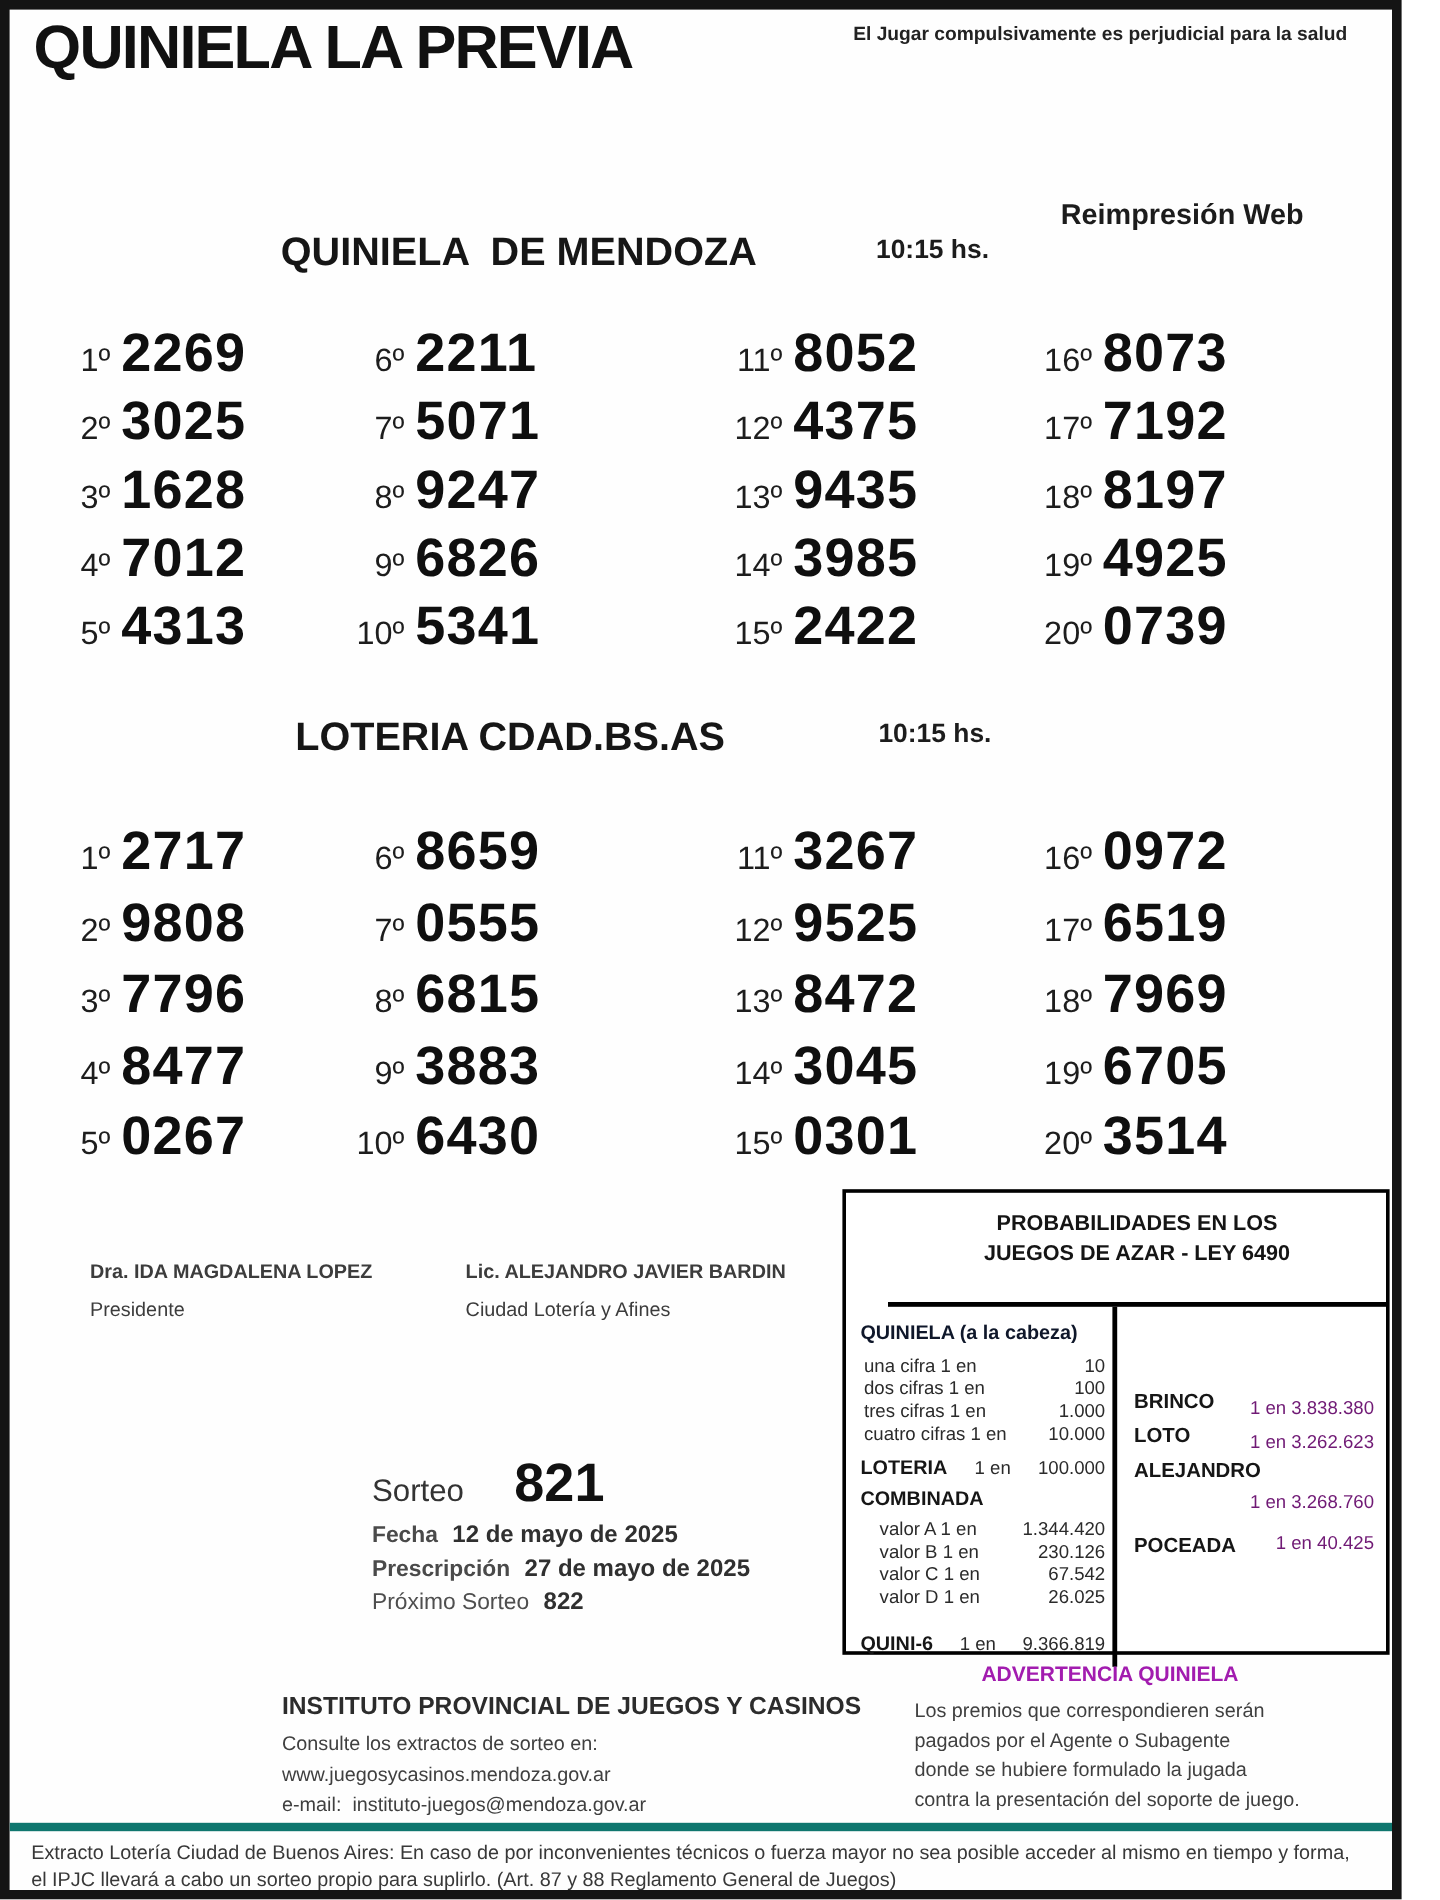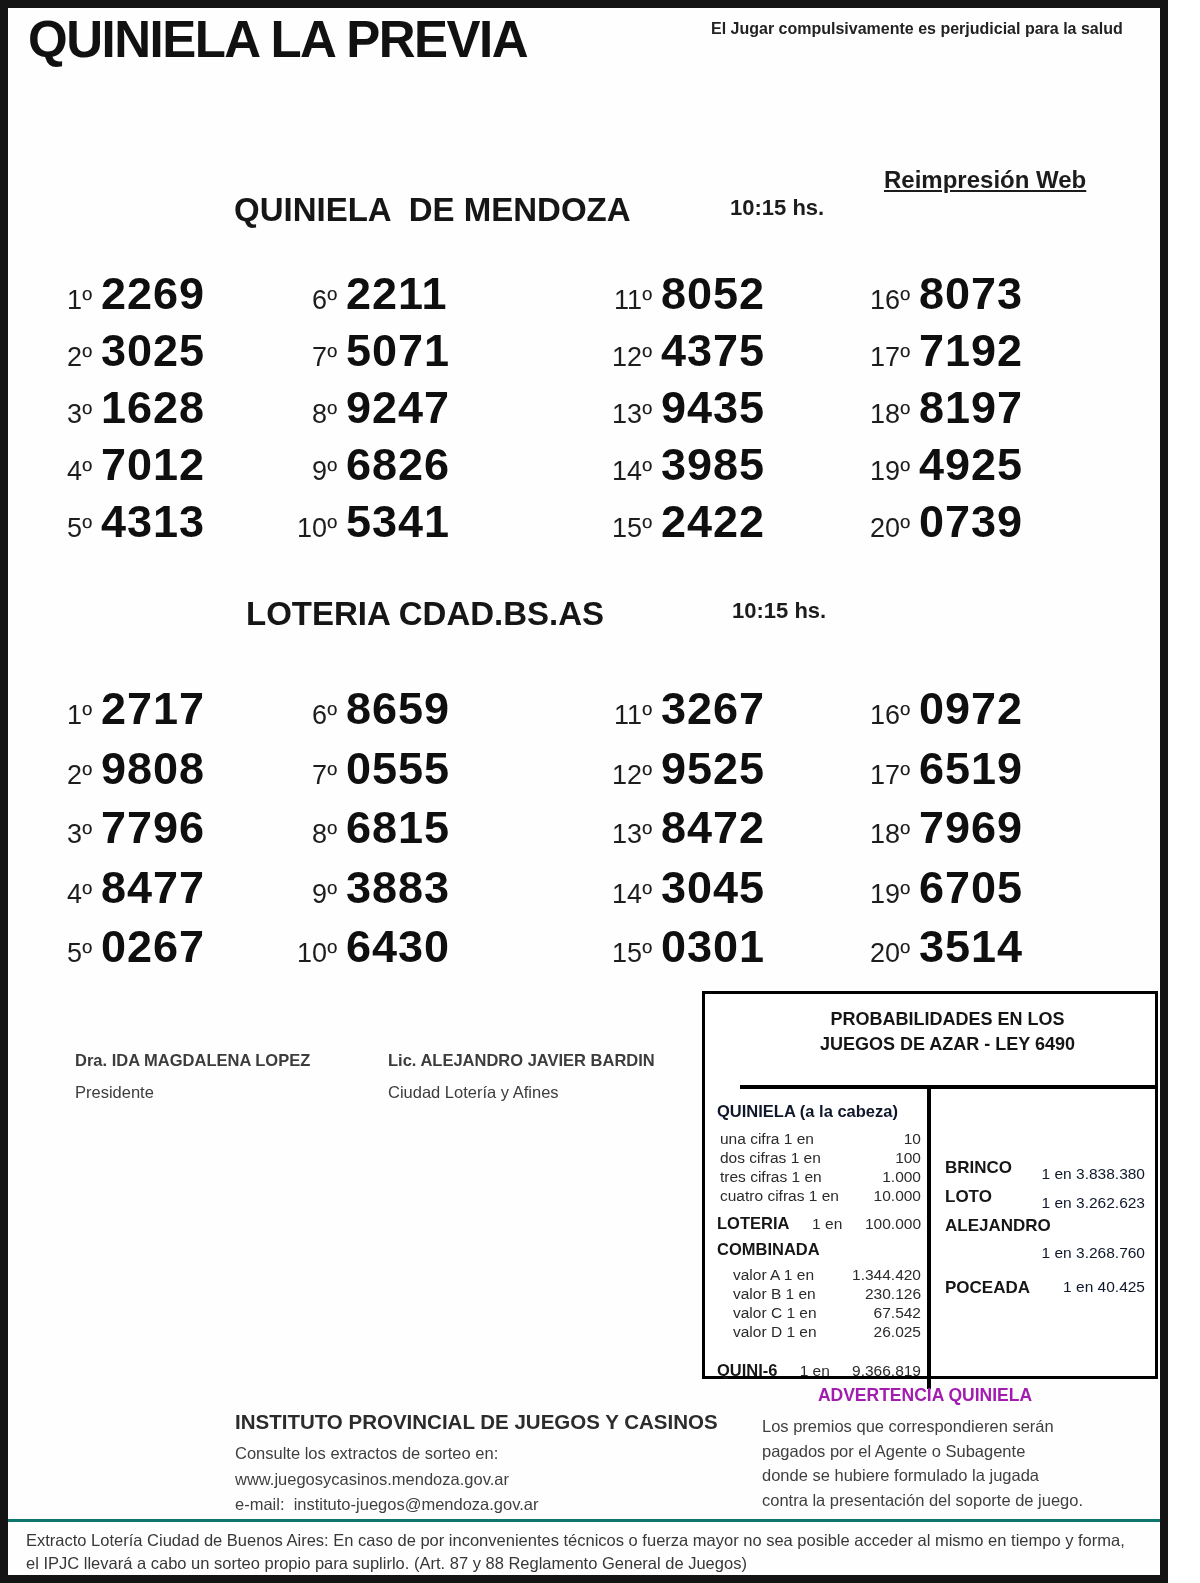--- a/index.html
+++ b/index.html
@@ -5,21 +5,21 @@
   html,body{margin:0;padding:0;background:#ffffff;}
   .page{
     position:relative; width:1168px; height:1583px; box-sizing:border-box;
     background:#fefefe; border:8px solid #141414; overflow:hidden;
     font-family:"Liberation Sans","DejaVu Sans",sans-serif; color:#1a1a1a;
   }
   .abs{position:absolute;}
   
   .doc-title{left:20px; top:2px; font-size:51px; font-weight:bold; letter-spacing:-1.5px; color:#111;}
   .warning{left:703px; top:12px; width:460px; font-size:16px; font-weight:bold; color:#222;}
-  .reimpresion{left:876px; top:158px; font-size:24px; font-weight:bold; color:#1c1c1c;text-decoration:underline;}
+  .reimpresion{left:876px; top:158px; font-size:24px; font-weight:bold; color:#1c1c1c;}
   
   .sec-title{font-size:33px; font-weight:bold; color:#161616; white-space:pre;}
   .sec-time{font-size:22px; font-weight:bold; color:#1c1c1c;}
   .m-title{left:226px; top:183px;}
   .m-time{left:722px; top:187px;}
   .b-title{left:238px; top:587px;}
   .b-time{left:724px; top:590px;}
   
   .col{width:262px;}
   .rcell{display:flex; align-items:baseline; height:57px;}
@@ -56,37 +56,37 @@
   .lrow .gl{font-size:16.5px; font-weight:bold; color:#161616;}
   .lrow .mid{font-size:15.5px; color:#2b2b2b;}
   .lrow .ov{font-size:15.5px; color:#2b2b2b;}
   .comb-title{margin-top:5px; font-size:16.5px; font-weight:bold; line-height:20px; color:#161616;}
   .vrows{margin-top:6px; padding-left:16px;}
   .vrows .orow{line-height:19px;}
   .q6{margin-top:19px;}
   .pright{flex:1; padding:74px 10px 0 14px; box-sizing:border-box;}
   .game{display:flex; justify-content:space-between; align-items:flex-end; margin-bottom:9px;}
   .gname{font-size:17px; font-weight:bold; color:#161616; position:relative; top:-5px;}
-  .godds{font-size:15.5px; color:#0f172a;}
+  .godds{font-size:15.5px; color:#701a75;}
   .game.stack{display:block;}
   .game.stack .godds{display:block; text-align:right; margin-top:3px;}
   .game.inline{align-items:flex-start; margin-top:16px;}
   .game.inline .gname{top:0;}
   
   .adv{left:732px; top:1377px; width:424px; color:#3f3f3f;}
   .adv-title{width:370px; text-align:center; font-size:17.5px; font-weight:bold; color:#a21caf;}
   .adv-lines{margin-top:8px; padding-left:22px;}
   .adv-lines div{font-size:16.5px; line-height:24.5px;}
   
   .inst{left:227px; top:1402px; width:500px;}
   .inst-title{font-size:20.5px; font-weight:bold; color:#2c2c2c; line-height:24px;}
   .inst-lines{margin-top:7px;}
   .inst-lines div{font-size:16.5px; line-height:25.5px; color:#3f3f3f; white-space:pre;}
   
-  .footer{left:0; right:0; top:1511px; bottom:0; border-top:3px solid #0f766e; padding:7px 18px 0 18px; box-sizing:border-box;}
+  .footer{left:0; right:0; top:1511px; bottom:0; border-top:7px solid #0f766e; padding:7px 18px 0 18px; box-sizing:border-box;}
   .footer div{font-size:16.5px; line-height:23px; color:#383838;}
 </style>
 </head>
 <body>
 
 <div class="page">
 
   <div class="abs doc-title">QUINIELA LA PREVIA</div>
   <div class="abs warning">El Jugar compulsivamente es perjudicial para la salud</div>
   <div class="abs reimpresion">Reimpresión Web</div>
@@ -277,20 +277,38 @@
 
   <div class="abs sig sig1">
     <div class="name">Dra. IDA MAGDALENA LOPEZ</div>
     <div class="role">Presidente</div>
   </div>
   <div class="abs sig sig2">
     <div class="name">Lic. ALEJANDRO JAVIER BARDIN</div>
     <div class="role">Ciudad Lotería y Afines</div>
   </div>
 
+  <div class="abs sorteo">
+    <div class="sorteo-row1">
+      <span class="sorteo-lbl">Sorteo</span>
+      <span class="sorteo-num">821</span>
+    </div>
+    <div class="srow first">
+      <span class="lbl">Fecha</span>
+      <span class="val">12 de mayo de 2025</span>
+    </div>
+    <div class="srow">
+      <span class="lbl">Prescripción</span>
+      <span class="val">27 de mayo de 2025</span>
+    </div>
+    <div class="srow plain">
+      <span class="lbl">Próximo Sorteo</span>
+      <span class="val">822</span>
+    </div>
+  </div>
 
   <div class="abs prob">
     <div class="prob-head">
       <div>PROBABILIDADES EN LOS</div>
       <div>JUEGOS DE AZAR - LEY 6490</div>
     </div>
     <div class="prob-body">
       <div class="pleft">
         <div class="qtitle">QUINIELA (a la cabeza)</div>
         <div class="orows">

